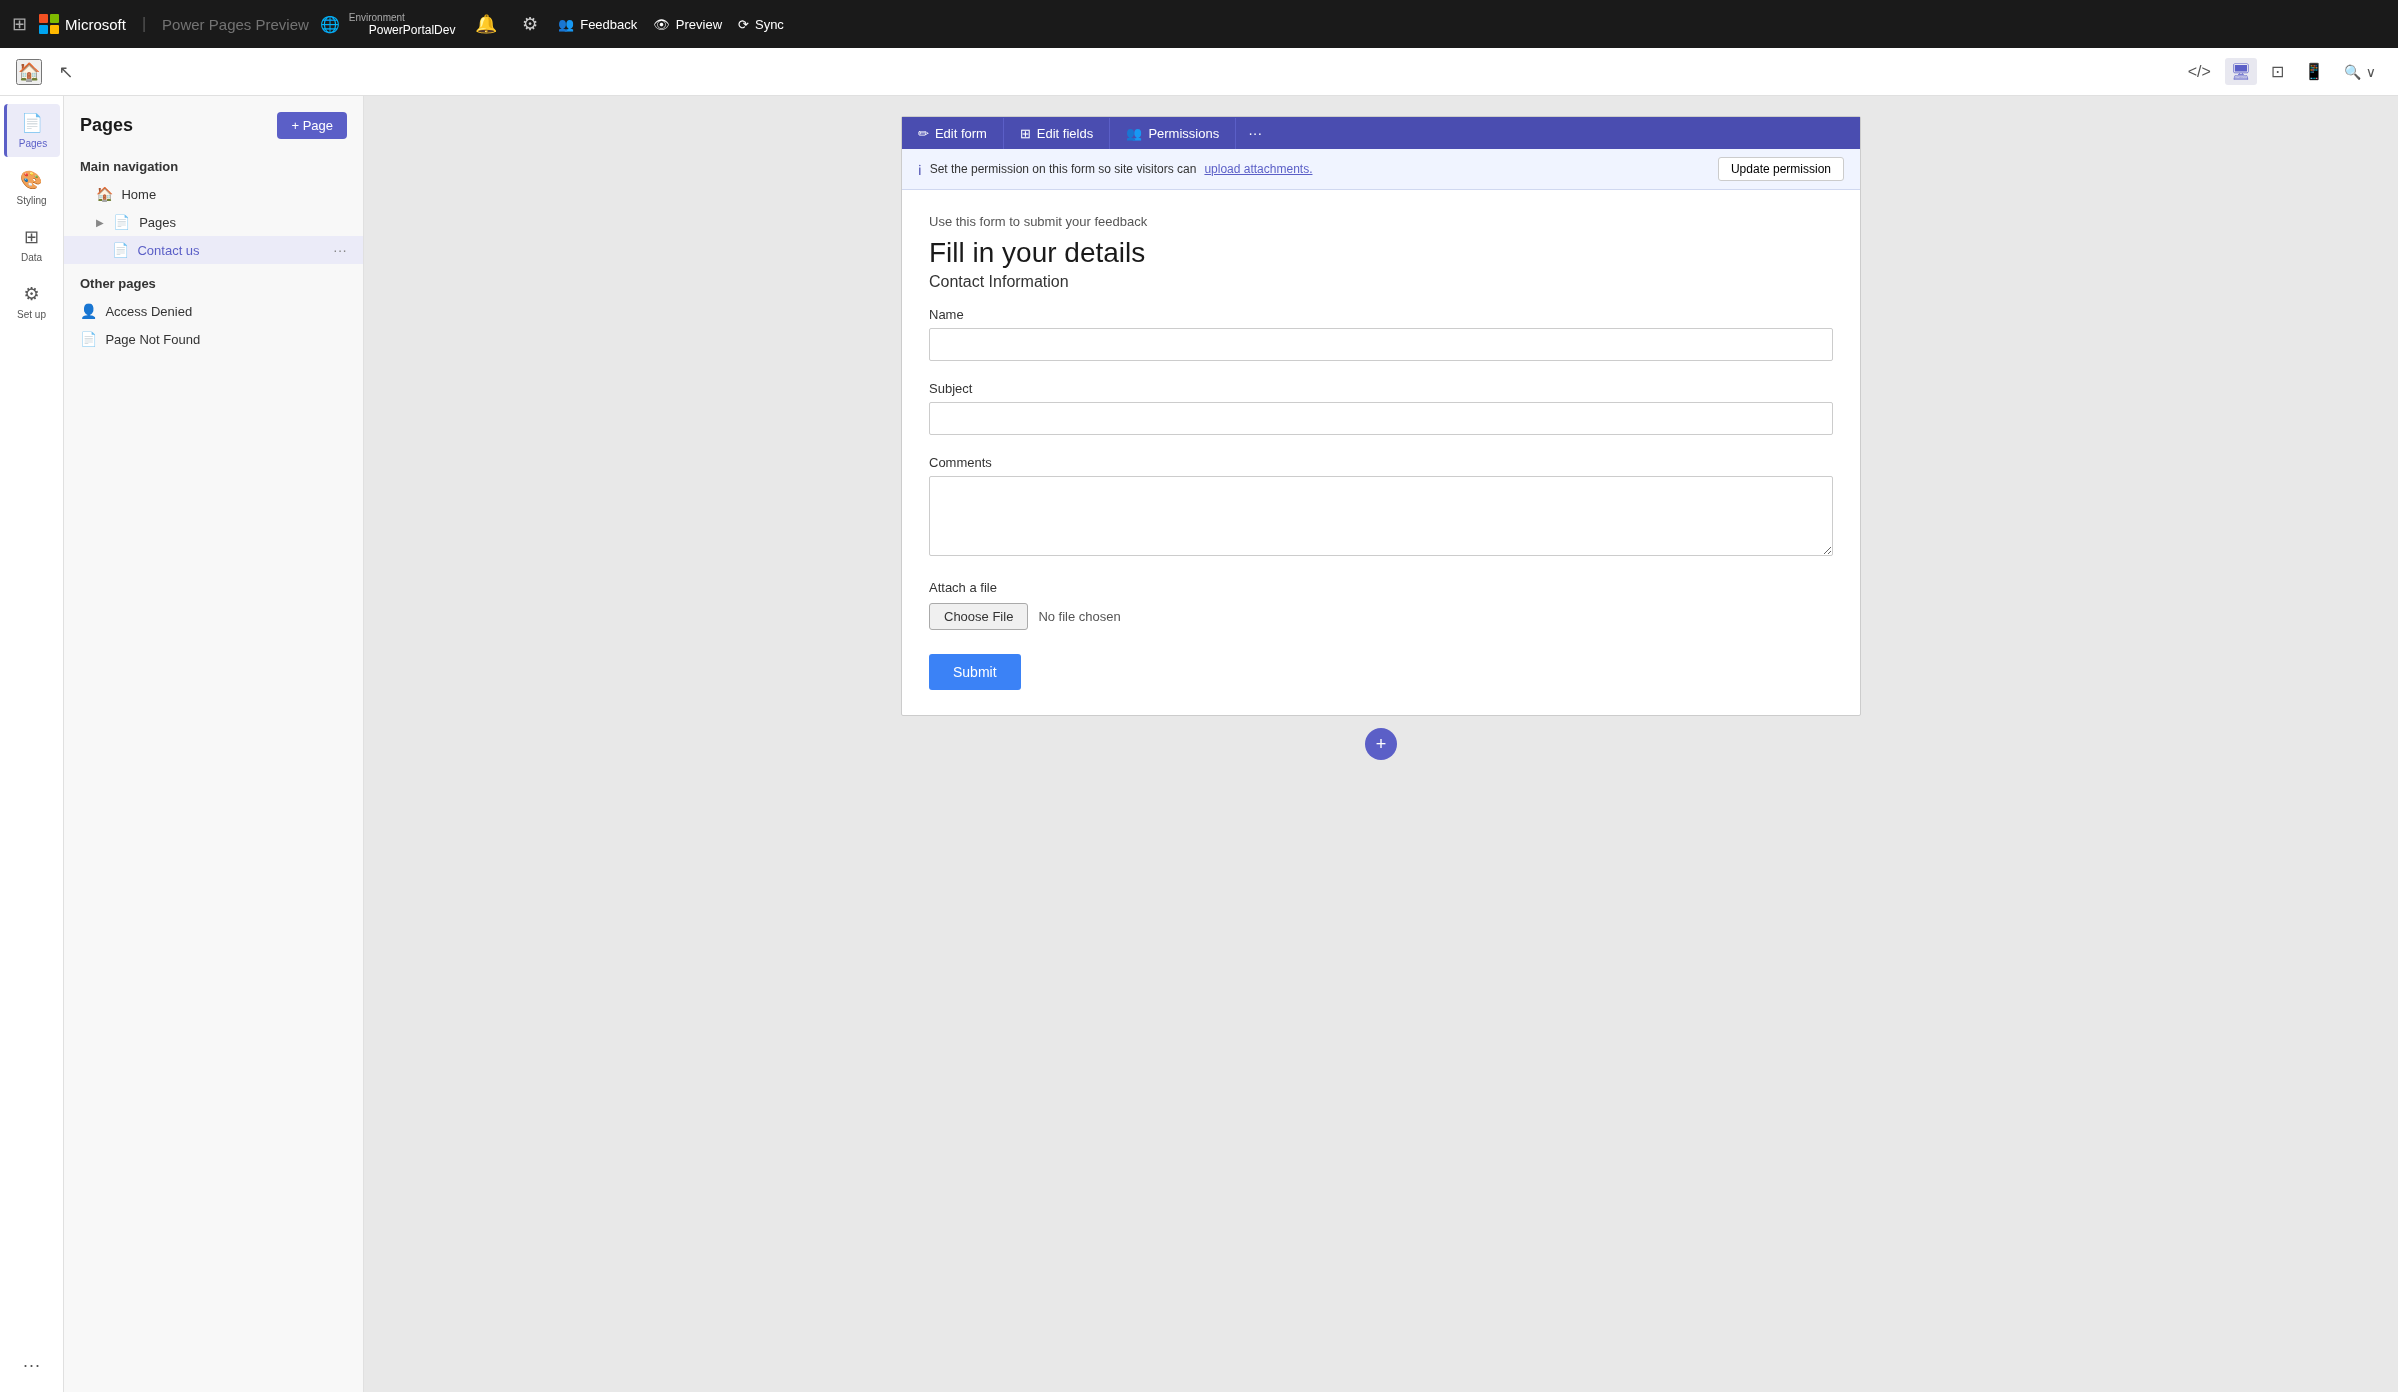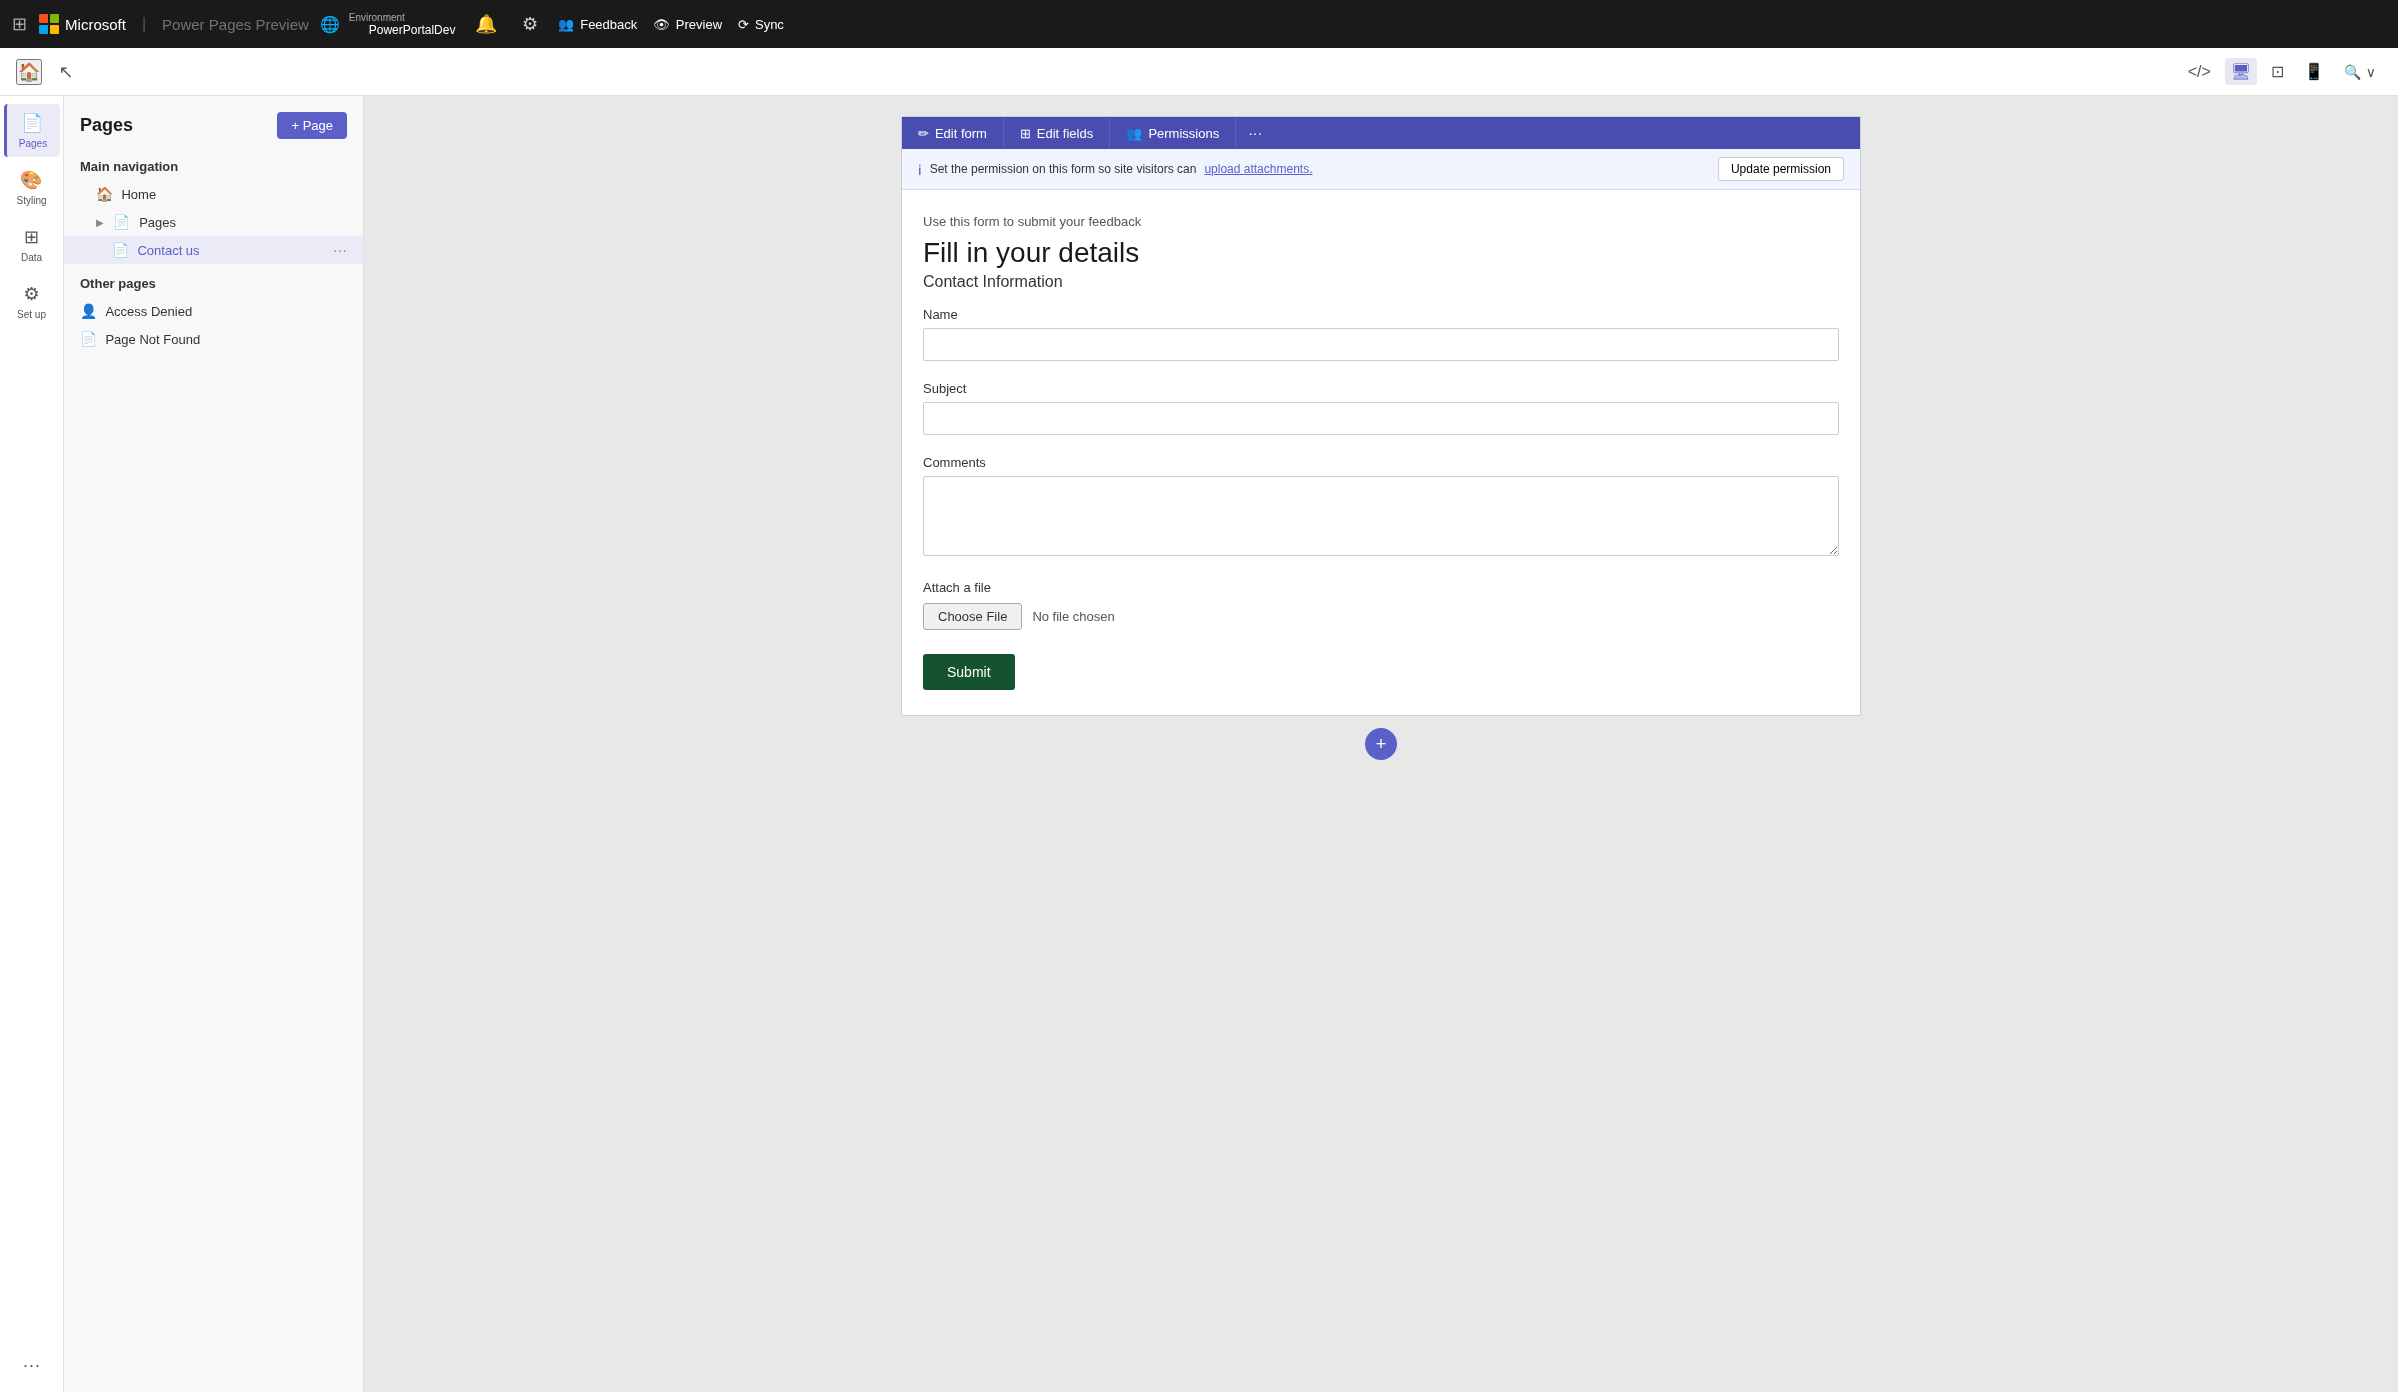--- a/index.html
+++ b/index.html
@@ -219,21 +219,21 @@
       background: white;
       border: 1px solid #ccc;
       padding: 4px 12px;
       font-size: 12px;
       cursor: pointer;
       border-radius: 3px;
       white-space: nowrap;
     }
 
     
-    .form-content { padding: 24px 21px; }
+    .form-content { padding: 24px 27px; }
     .form-subtitle { font-size: 13px; color: #555; margin-bottom: 8px; }
     .form-main-title { font-size: 28px; font-weight: 400; color: #1a1a1a; margin-bottom: 4px; }
     .form-section-title { font-size: 16px; color: #333; margin-bottom: 16px; }
     .form-field { margin-bottom: 20px; }
     .form-field label { display: block; font-size: 13px; color: #333; margin-bottom: 6px; font-weight: 500; }
     .form-field input[type="text"] {
       width: 100%;
       border: 1px solid #ccc;
       border-radius: 2px;
       padding: 8px 10px;
@@ -261,21 +261,21 @@
       background: #f0f0f0;
       border: 1px solid #aaa;
       padding: 5px 14px;
       font-size: 13px;
       cursor: pointer;
       border-radius: 3px;
       color: #333;
     }
     .no-file-text { font-size: 13px; color: #555; }
     .submit-btn {
-      background: #14532d;
+      background: #3b82f6;
       color: white;
       border: none;
       padding: 10px 24px;
       font-size: 14px;
       cursor: pointer;
       border-radius: 3px;
       font-weight: 500;
     }
 
     

